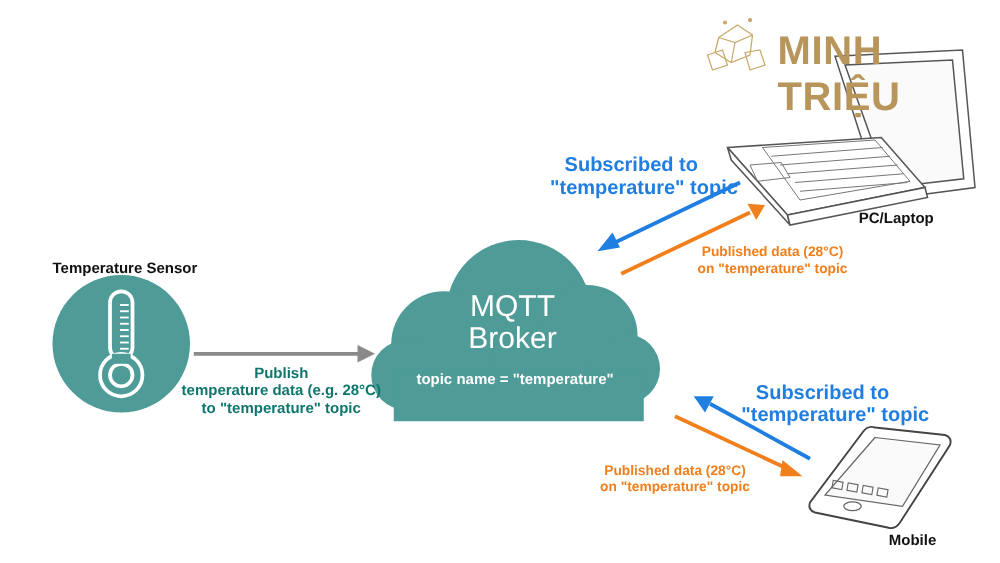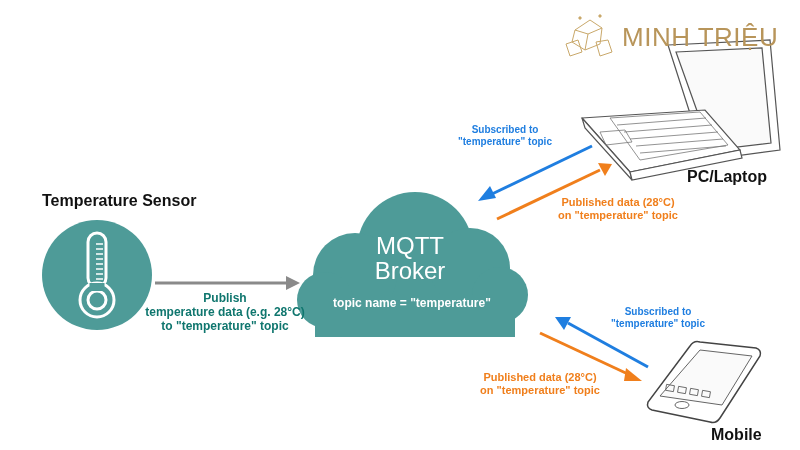--- a/index.html
+++ b/index.html
@@ -1,23 +1,23 @@
 <!DOCTYPE html>
 <html><head>
 <meta charset="utf-8">
 <style>
   html, body { margin: 0; padding: 0; background: #ffffff; }
   body { width: 800px; height: 450px; position: relative; overflow: hidden;
          font-family: "Liberation Sans", sans-serif; }
   .lbl { position: absolute; font-weight: bold; text-align: center; white-space: nowrap; line-height: 1.15; }
-  .dev { color: #111111; font-size: 16px; }
-  .blue { color: #1f7ee0; font-size: 10px; }
+  .dev { color: #111111; font-size: 12px; }
+  .blue { color: #1f7ee0; font-size: 16px; }
   .orange { color: #f07f1c; font-size: 11px; }
   .gray { color: #0f766e; font-size: 12px; }
-  .logo-text { position: absolute; left: 622px; top: 22px; font-size: 26px; font-weight: normal;
+  .logo-text { position: absolute; left: 622px; top: 22px; font-size: 32px; font-weight: bold;
                color: #b8955a; letter-spacing: 0.5px; }
   svg { position: absolute; left: 0; top: 0; }
   .cloud-title { position: absolute; left: 330px; top: 233px; width: 160px; text-align: center;
                  color: #ffffff; font-weight: normal; font-size: 24px; line-height: 1.05; }
   .cloud-info { position: absolute; left: 312px; top: 296px; width: 200px; text-align: center;
                 color: #ffffff; font-weight: bold; font-size: 12px; line-height: 1.2; }
 </style>
 </head>
 <body>
 
@@ -111,21 +111,21 @@
       <rect x="678" y="387" width="8" height="6" transform="rotate(10 682 390)"></rect>
       <rect x="690" y="389" width="8" height="6" transform="rotate(10 694 392)"></rect>
       <rect x="702" y="391" width="8" height="6" transform="rotate(10 706 394)"></rect>
     </g>
     <ellipse cx="682" cy="405" rx="7" ry="3.5" fill="none" stroke="#666666" stroke-width="1"></ellipse>
   </g>
 </svg>
 
 <div class="logo-text">MINH TRIỆU</div>
 
-<div class="lbl dev" style="left:42px; top:192px;">Temperature Sensor</div>
+<div class="lbl dev" style="left:42px; top:208px;">Temperature Sensor</div>
 
 <div class="lbl gray" style="left:140px; top:292px; width:170px;">
   <div>Publish</div>
   <div>temperature data (e.g. 28°C)</div>
   <div>to "temperature" topic</div>
 </div>
 
 <div class="cloud-title">
   <div>MQTT</div>
   <div>Broker</div>

